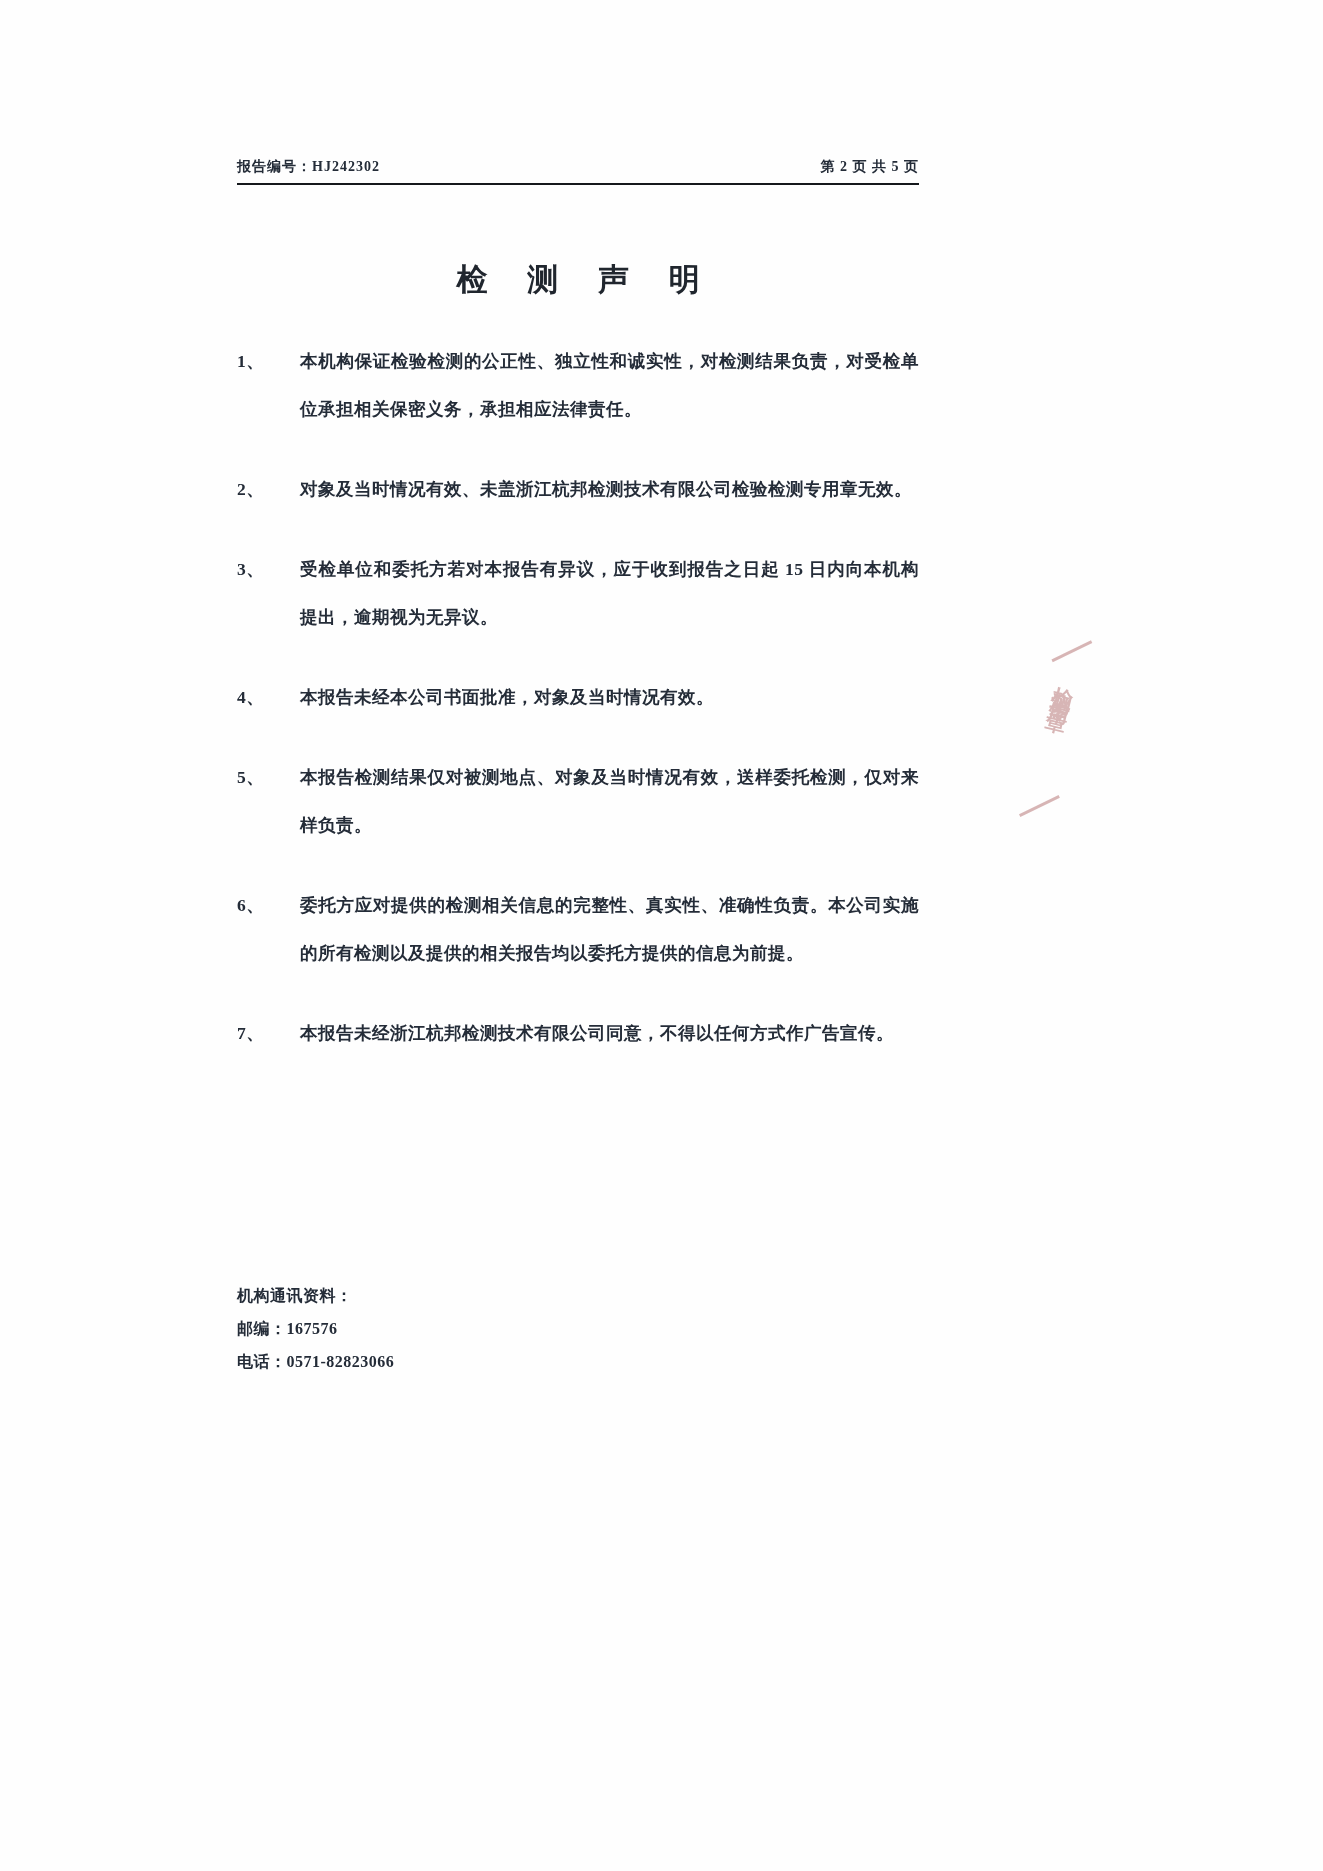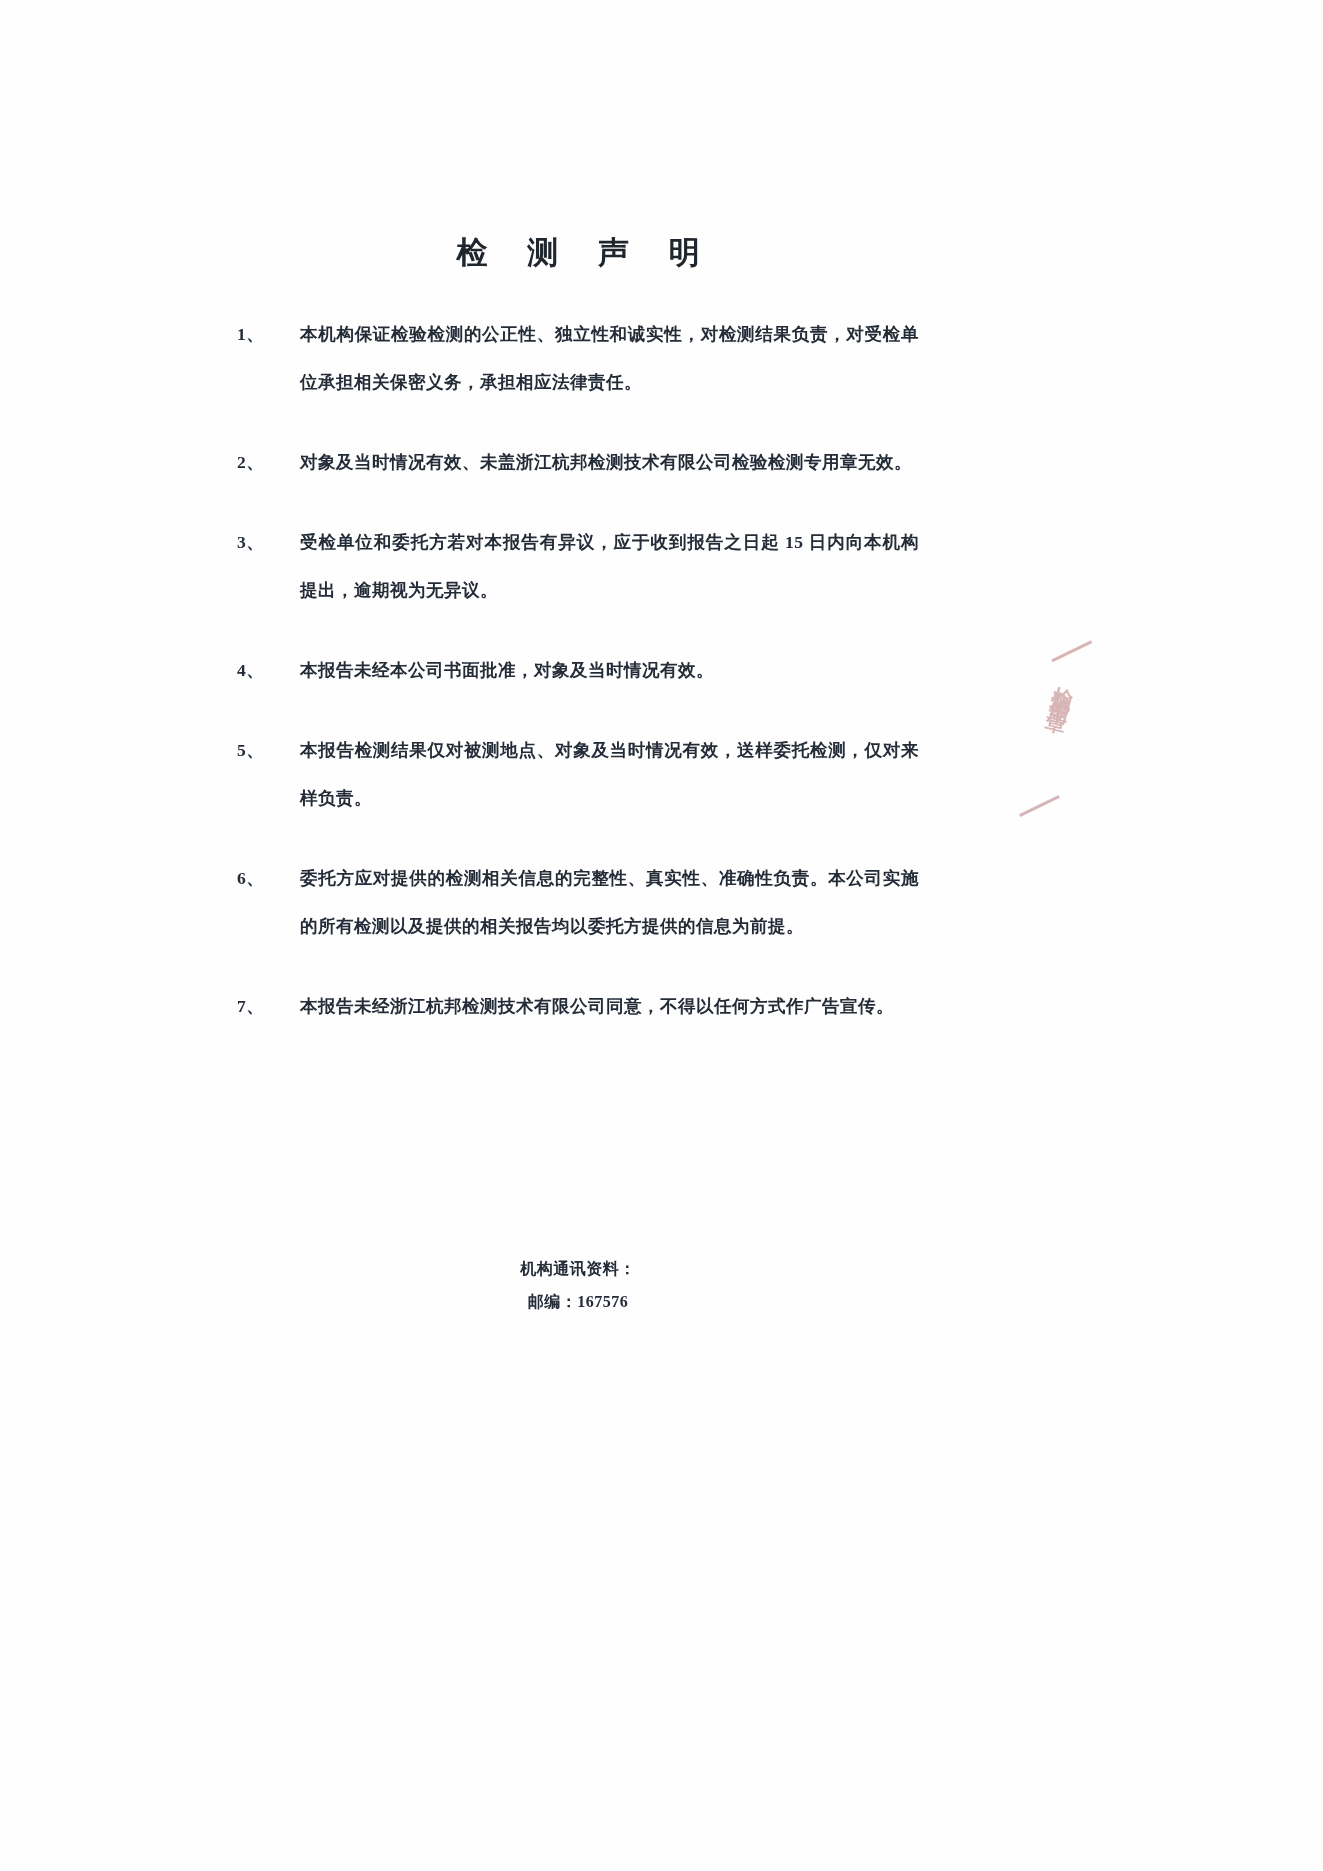--- a/index.html
+++ b/index.html
@@ -55,21 +55,20 @@
     text-align:justify;
     text-justify:inter-ideograph;
     margin-left:33px;
   }
   .contact{
     margin-top:222px;
     font-size:16px;
     font-weight:600;
     line-height:33px;
     letter-spacing:0.5px;
-    text-align:center;
   }
   .contact div{white-space:nowrap;}
   .stamp{
     position:absolute;
     left:1018px;top:630px;
     width:70px;height:235px;
     pointer-events:none;
   }
   .stamp-inner{
     position:absolute;inset:0;
@@ -92,20 +91,24 @@
   }
   .stamp-line.top{left:8px;top:18px;transform:rotate(-40deg);}
   .stamp-line.bottom{left:14px;top:176px;transform:rotate(-40deg);}
 </style>
 </head>
 <body>
 
 <div class="page">
   <div class="content">
 
+    <div class="doc-header">
+      <span>报告编号：HJ242302</span>
+      <span>第 2 页 共 5 页</span>
+    </div>
 
     <div class="doc-title">检 测 声 明</div>
 
     <div class="items">
       <div class="item">
         <span class="num">1、</span>
         <span class="txt">本机构保证检验检测的公正性、独立性和诚实性，对检测结果负责，对受检单位承担相关保密义务，承担相应法律责任。</span>
       </div>
       <div class="item">
         <span class="num">2、</span>
@@ -129,20 +132,21 @@
       </div>
       <div class="item">
         <span class="num">7、</span>
         <span class="txt">本报告未经浙江杭邦检测技术有限公司同意，不得以任何方式作广告宣传。</span>
       </div>
     </div>
 
     <div class="contact">
       <div>机构通讯资料：</div>
       <div>邮编：167576</div>
+      <div>电话：0571-82823066</div>
     </div>
 
   </div>
 
   <div class="stamp">
     <div class="stamp-inner">
       <div class="stamp-line top" style="border-top-color: rgb(185, 123, 123);"></div>
       <div class="stamp-text" style="color: rgb(185, 123, 123);">检测专用章</div>
       <div class="stamp-line bottom" style="border-top-color: rgb(185, 123, 123);"></div>
     </div>

